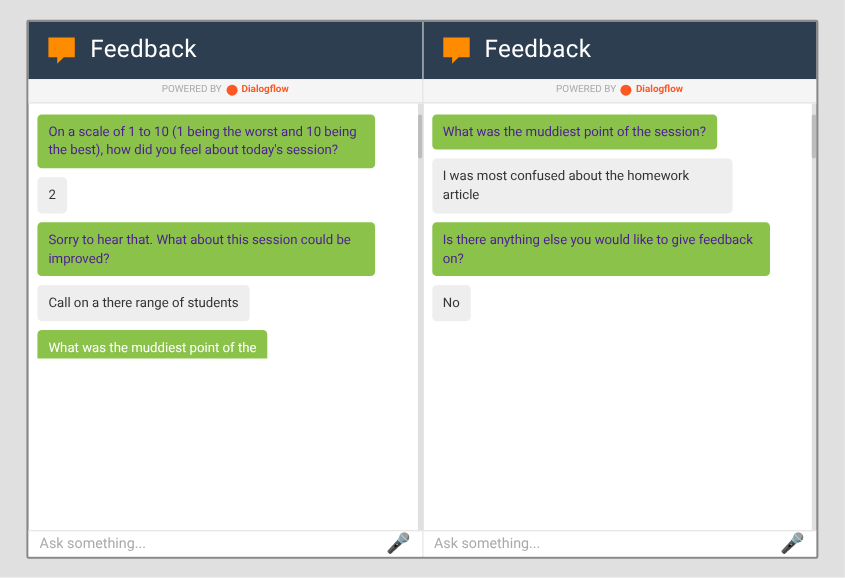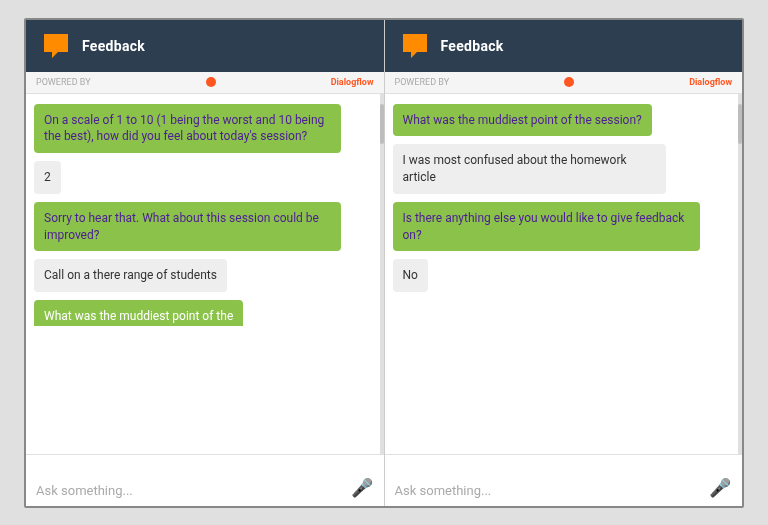--- a/index.html
+++ b/index.html
@@ -37,29 +37,29 @@
       align-items: center;
       padding: 10px 14px;
       gap: 10px;
       height: 52px;
     }
     .chat-header-icon {
       width: 32px;
       height: 32px;
     }
     .chat-header-title {
-      font-size: 14px;
-      font-weight: 700;
+      font-size: 22px;
+      font-weight: 400;
       letter-spacing: 0.3px;
     }
     .powered-by-bar {
       background: #f5f5f5;
       display: flex;
       align-items: center;
-      justify-content: space-between;
+      justify-content: center;
       padding: 3px 10px;
       font-size: 9px;
       color: #aaa;
       gap: 4px;
       border-bottom: 1px solid #e0e0e0;
       height: 22px;
     }
     .df-logo {
       font-size: 9px;
       color: #ff5722;
@@ -122,24 +122,24 @@
     .scrollbar-thumb {
       width: 4px;
       height: 40px;
       background: #bdbdbd;
       border-radius: 2px;
       margin-top: 10px;
     }
     .chat-input-area {
       border-top: 1px solid #e0e0e0;
       display: flex;
-      align-items: flex-end;
+      align-items: center;
       padding: 8px 10px;
       gap: 20px;
-      height: 52px;
+      height: 24px;
       background: #fff;
     }
     .chat-input-text {
       flex: 1;
       font-size: 13px;
       color: #aaa;
     }
     .mic-icon {
       color: #aaa;
       font-size: 18px;

